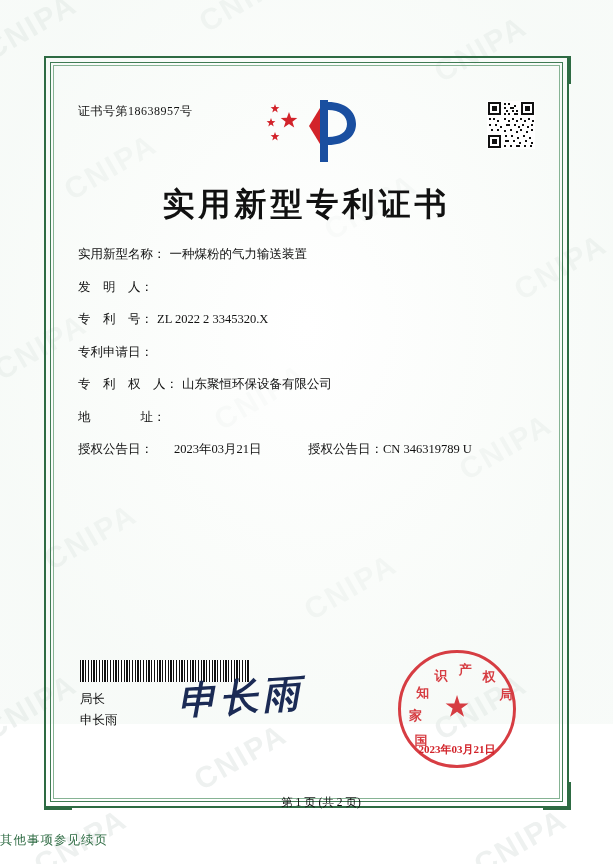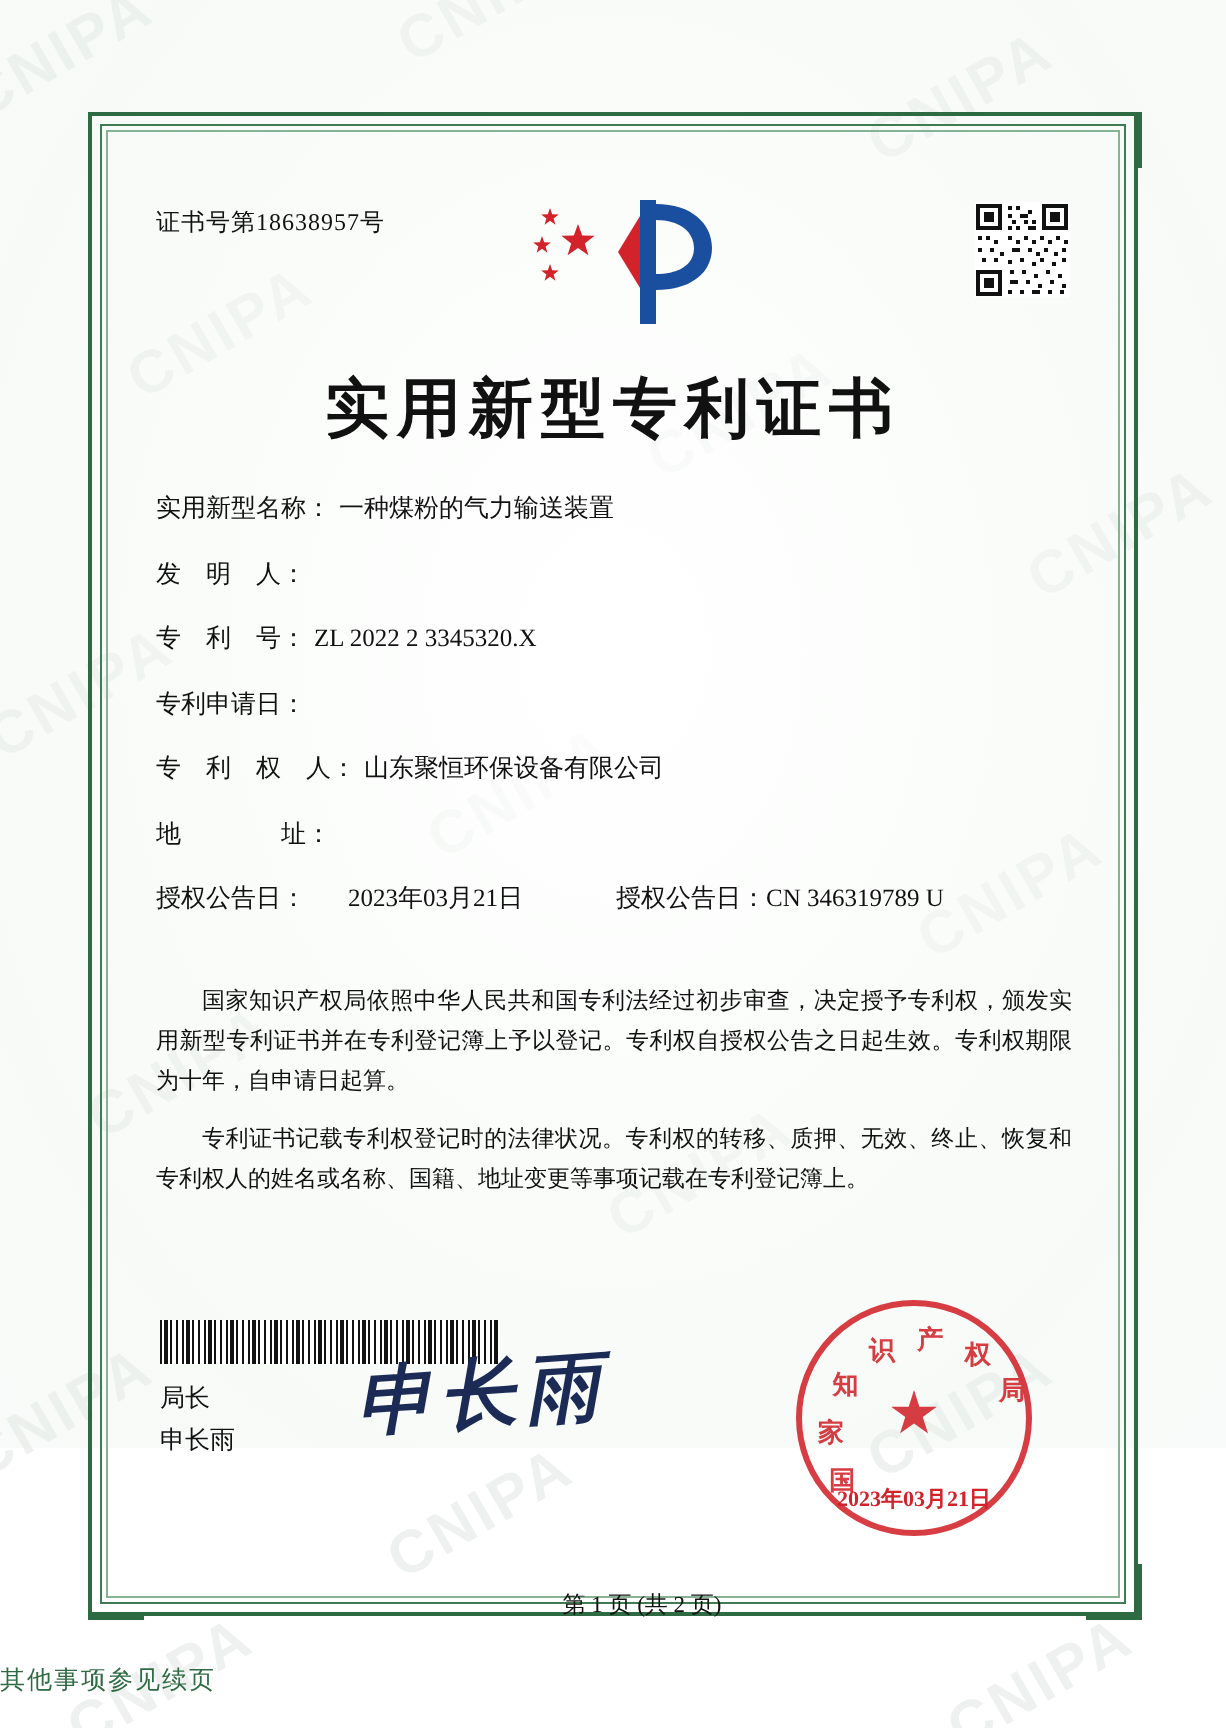--- a/index.html
+++ b/index.html
@@ -394,24 +394,20 @@
         <span class="lab">授权公告日：</span>
         <span class="val">2023年03月21日</span>
       </span>
       <span class="seg2">
         <span class="lab">授权公告日：</span>
         <span class="val">CN 346319789 U</span>
       </span>
     </div>
   </div>
 
-  <div class="paras">
-    <p>国家知识产权局依照中华人民共和国专利法经过初步审查，决定授予专利权，颁发实用新型专利证书并在专利登记簿上予以登记。专利权自授权公告之日起生效。专利权期限为十年，自申请日起算。</p>
-    <p>专利证书记载专利权登记时的法律状况。专利权的转移、质押、无效、终止、恢复和专利权人的姓名或名称、国籍、地址变更等事项记载在专利登记簿上。</p>
-  </div>
 
   <div class="barcode"></div>
 
   <div class="sig-label">
     <div>局长</div>
     <div>申长雨</div>
   </div>
   <div class="sig-script">申长雨</div>
 
   <div class="seal">

